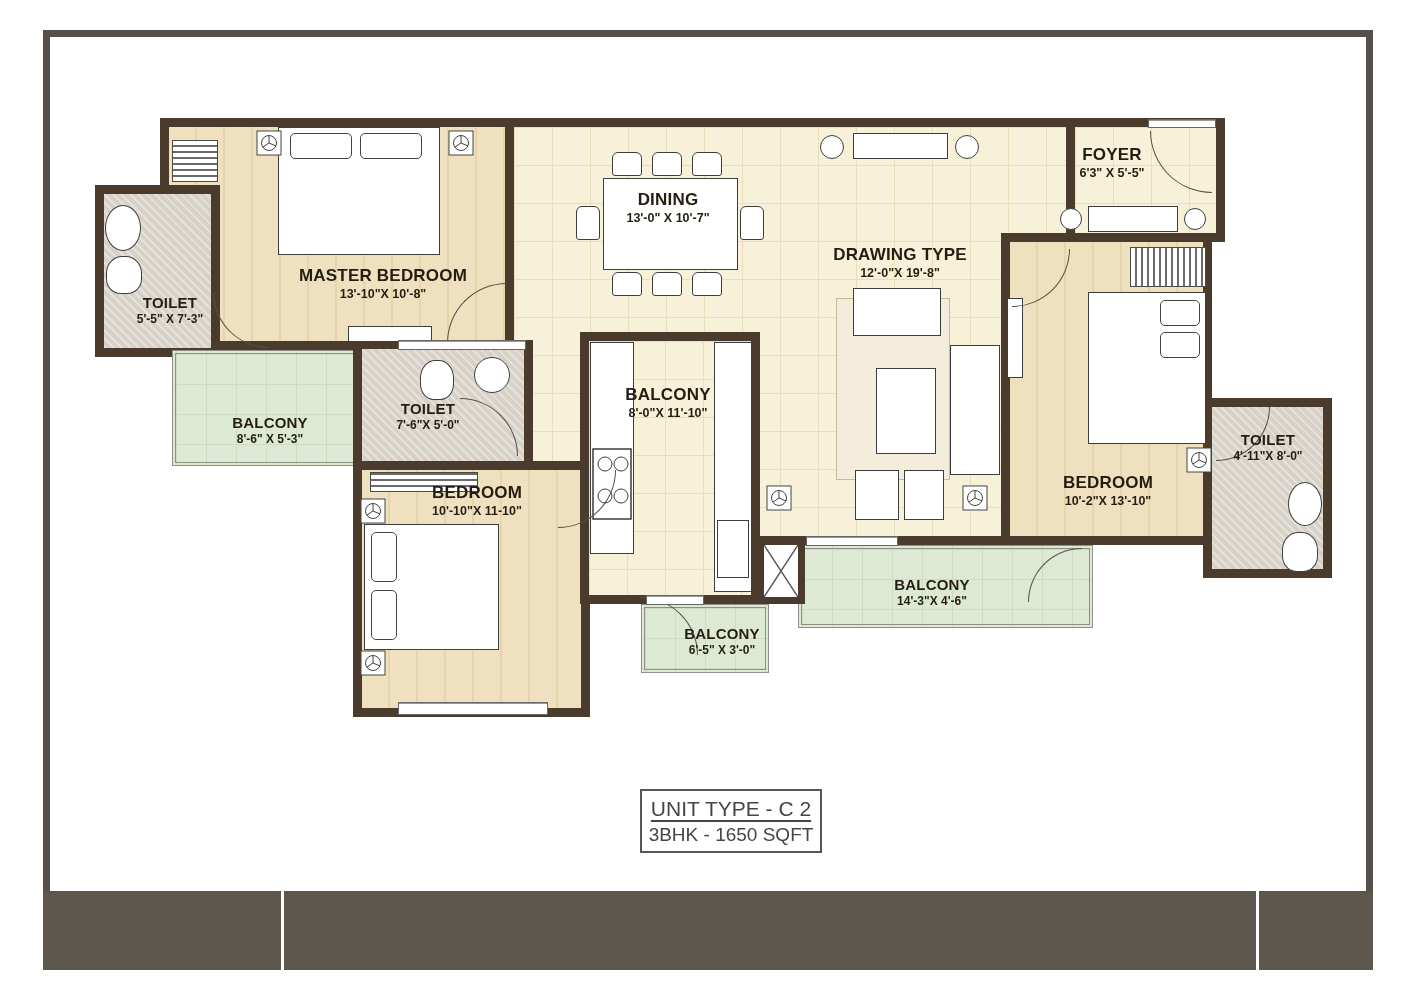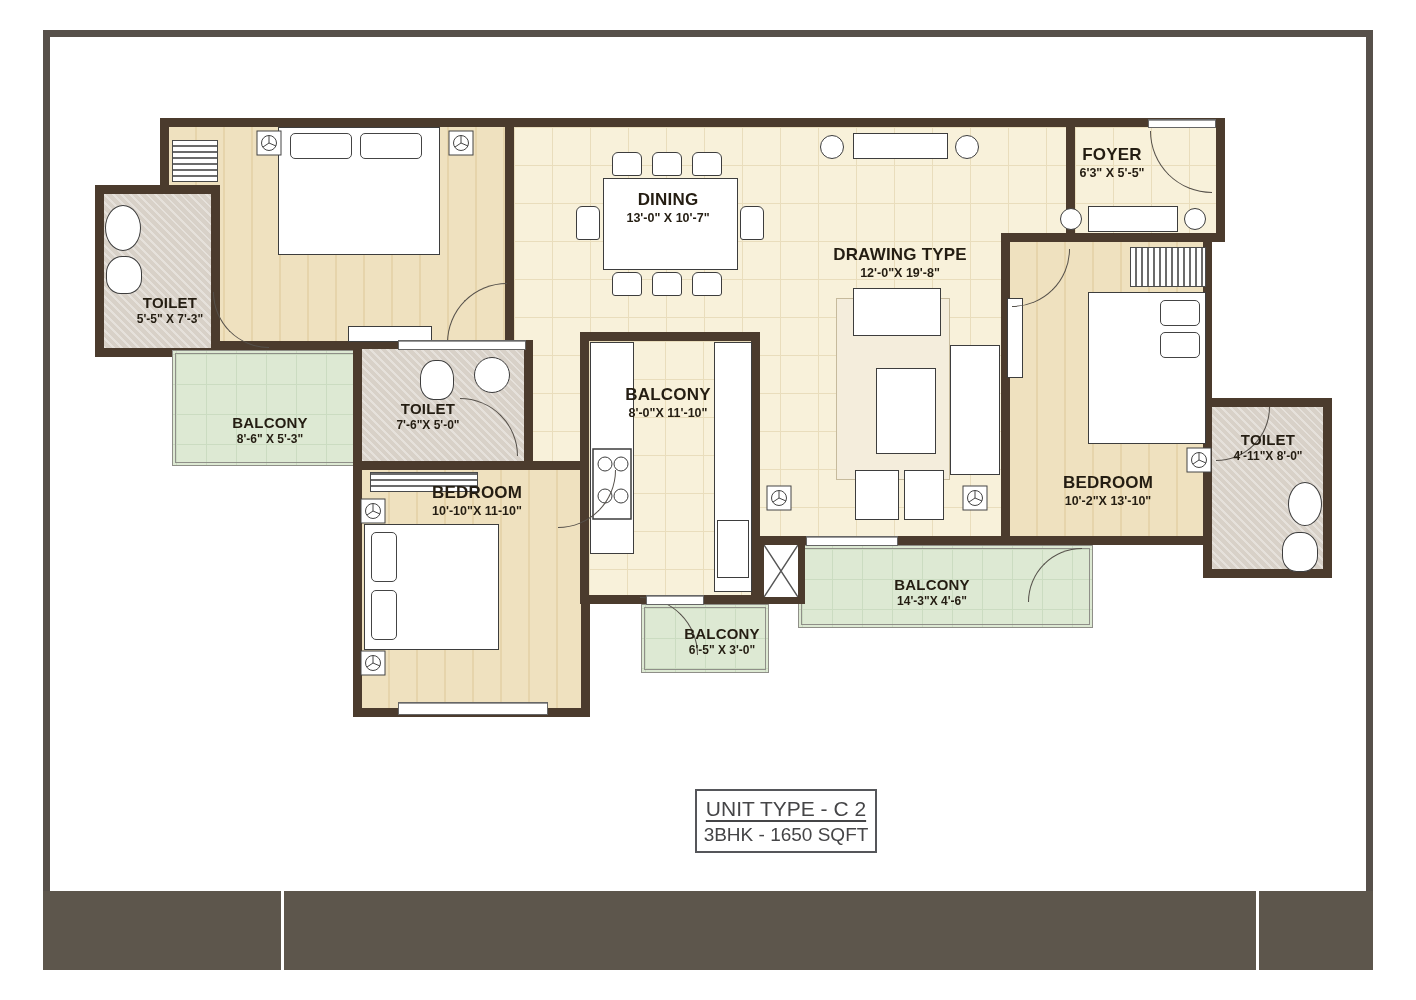--- a/index.html
+++ b/index.html
@@ -5,21 +5,21 @@
   html,body{margin:0;padding:0;background:#fff;}
   .canvas{position:relative;width:1416px;height:1000px;background:#fff;overflow:hidden;
           font-family:"Liberation Sans",sans-serif;}
   
   .bar{position:absolute;background:var(--frame,#57504a);}
   .footer{position:absolute;left:43px;top:891px;width:1330px;height:79px;background:var(--footer-bar,#5d564c);}
   .fsep{position:absolute;top:891px;width:3px;height:79px;background:#fff;}
   .ftext{position:absolute;left:284px;top:891px;width:972px;height:79px;line-height:79px;
          text-align:center;color:#edebe5;font-size:27px;letter-spacing:2.5px;}
   
-  .ubox{position:absolute;left:695px;top:789px;width:178px;height:60px;border:2px solid #55565a;
+  .ubox{position:absolute;left:640px;top:789px;width:178px;height:60px;border:2px solid #55565a;
         background:#fff;text-align:center;color:#454547;}
   .ubox .l1{display:block;margin-top:6px;font-size:21px;text-decoration:underline;text-underline-offset:4px;}
   .ubox .l2{display:block;margin-top:3px;font-size:19px;}
   
   .room{position:absolute;box-sizing:border-box;border:9px solid var(--wall,#4b3b2d);}
   .tile{background-color:var(--floor-tile,#f8f1da);
         background-image:linear-gradient(#e9ddbc 1px,transparent 1px),linear-gradient(90deg,#e9ddbc 1px,transparent 1px);
         background-size:38px 38px;}
   .plank{background:repeating-linear-gradient(90deg,var(--floor-plank,#efe1bf) 0 26px,#e6d4ab 26px 28px);}
   .gray{background-color:var(--toilet-floor,#d8d1c8);
@@ -188,20 +188,24 @@
   <div class="arc c-bl" style="left:1150px;top:131px;width:62px;height:62px;"></div>
   <div class="arc c-tl" style="left:447px;top:283px;width:60px;height:60px;"></div>
   <div class="arc c-bl" style="left:213px;top:292px;width:56px;height:56px;"></div>
   <div class="arc c-tr" style="left:460px;top:398px;width:58px;height:58px;"></div>
   <div class="arc c-br" style="left:558px;top:470px;width:58px;height:58px;"></div>
   <div class="arc c-br" style="left:1012px;top:249px;width:58px;height:58px;"></div>
   <div class="arc c-br" style="left:1216px;top:407px;width:54px;height:54px;"></div>
   <div class="arc c-tr" style="left:640px;top:597px;width:58px;height:58px;"></div>
   <div class="arc c-tl" style="left:1028px;top:548px;width:54px;height:54px;"></div>
 
+  <div class="lbl" style="left:383px;top:283px;">
+      <span class="n">MASTER BEDROOM</span>
+      <span class="d">13'-10"X 10'-8"</span>
+    </div>
   <div class="lbl sm" style="left:170px;top:310px;">
       <span class="n">TOILET</span>
       <span class="d">5'-5" X 7'-3"</span>
     </div>
   <div class="lbl sm" style="left:270px;top:430px;">
       <span class="n">BALCONY</span>
       <span class="d">8'-6" X 5'-3"</span>
     </div>
   <div class="lbl sm" style="left:428px;top:416px;">
       <span class="n">TOILET</span>

